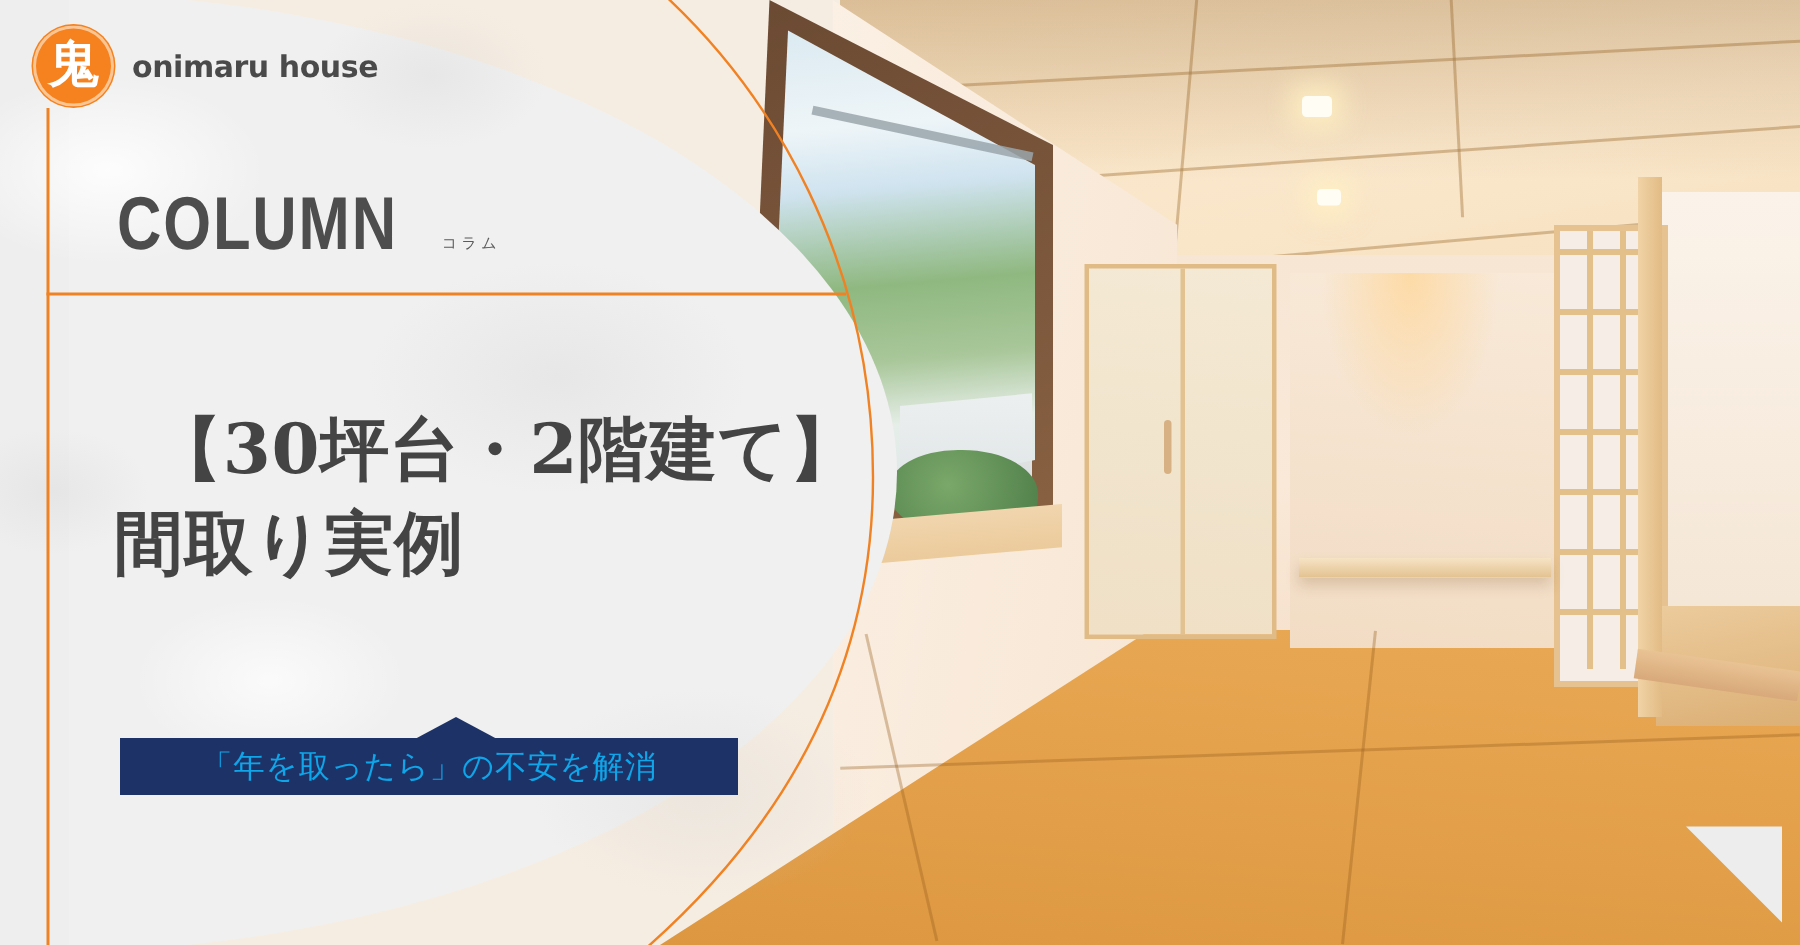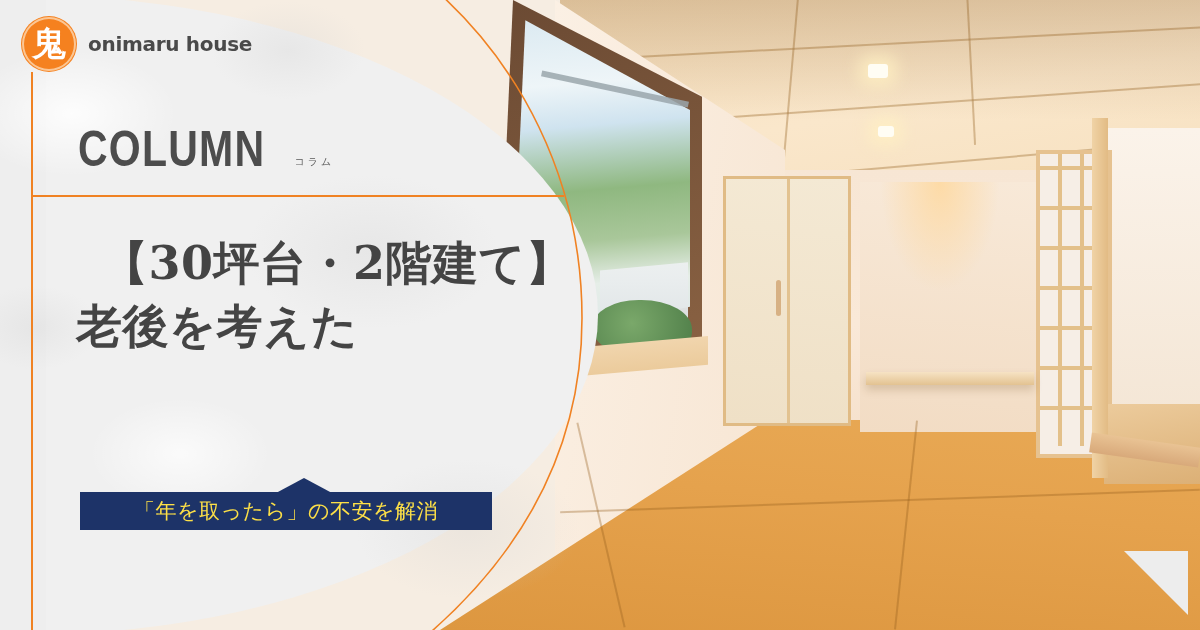--- a/index.html
+++ b/index.html
@@ -202,38 +202,38 @@
   }
 
   
   .title{
     position:absolute;left:76px;top:232px;z-index:32;
     font-family:"DejaVu Serif","Liberation Serif",serif;
     font-size:46px;font-weight:700;color:#444444;
     line-height:1.36;letter-spacing:.5px;
     width:500px;
   }
-  .title .l1{display:block;padding-left:26px;}
+  .title .l1{display:block;padding-left:26px;margin-top:36px;}
   .title .l2{display:block;}
   .title .l3{display:block;}
 
   
   .banner-wrap{position:absolute;left:80px;top:478px;z-index:32;}
   .banner-roof{
     position:absolute;left:196px;top:0;width:0;height:0;
     border-left:28px solid transparent;border-right:28px solid transparent;
     border-bottom:15px solid #1d3368;
   }
   .banner{
     position:absolute;left:0;top:14px;width:412px;height:38px;
     background:#1d3368;display:flex;align-items:center;justify-content:center;
   }
   .banner-text{
     font-family:"DejaVu Serif","Liberation Serif",serif;
-    color:#fde047;font-size:21px;letter-spacing:.5px;font-weight:400;
+    color:#0ea5e9;font-size:21px;letter-spacing:.5px;font-weight:400;
   }
 
   
   .corner-tri{
     position:absolute;right:12px;bottom:15px;width:0;height:0;z-index:40;
     border-right:64px solid #ededed;
     border-bottom:64px solid transparent;
     transform:rotate(0deg);
   }
 </style>
@@ -302,21 +302,21 @@
     <div class="logo-text">onimaru house</div>
   </div>
 
   <div class="column-row">
     <div class="column-en">COLUMN</div>
     <div class="column-ja">コラム</div>
   </div>
 
   <div class="title">
     <span class="l1">【30坪台・2階建て】</span>
-    <span class="l3">老後を考えた</span>
+    <span class="l3">間取り実例</span>
   </div>
 
   <div class="banner-wrap">
     <div class="banner-roof"></div>
     <div class="banner">
       <span class="banner-text">「年を取ったら」の不安を解消</span>
     </div>
   </div>
 
   <div class="corner-tri"></div>

